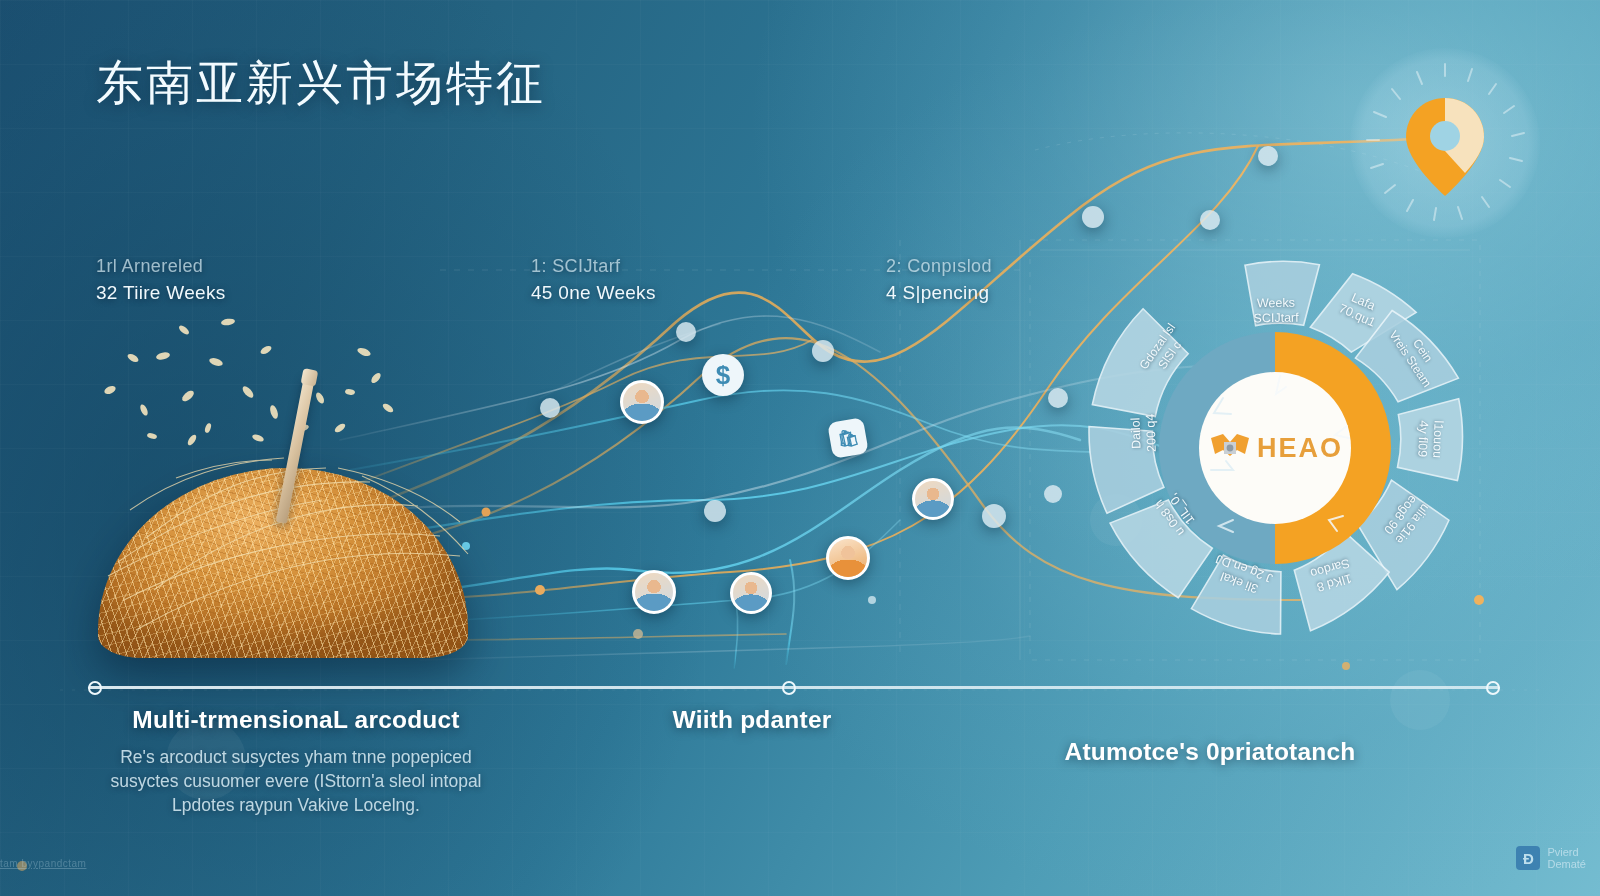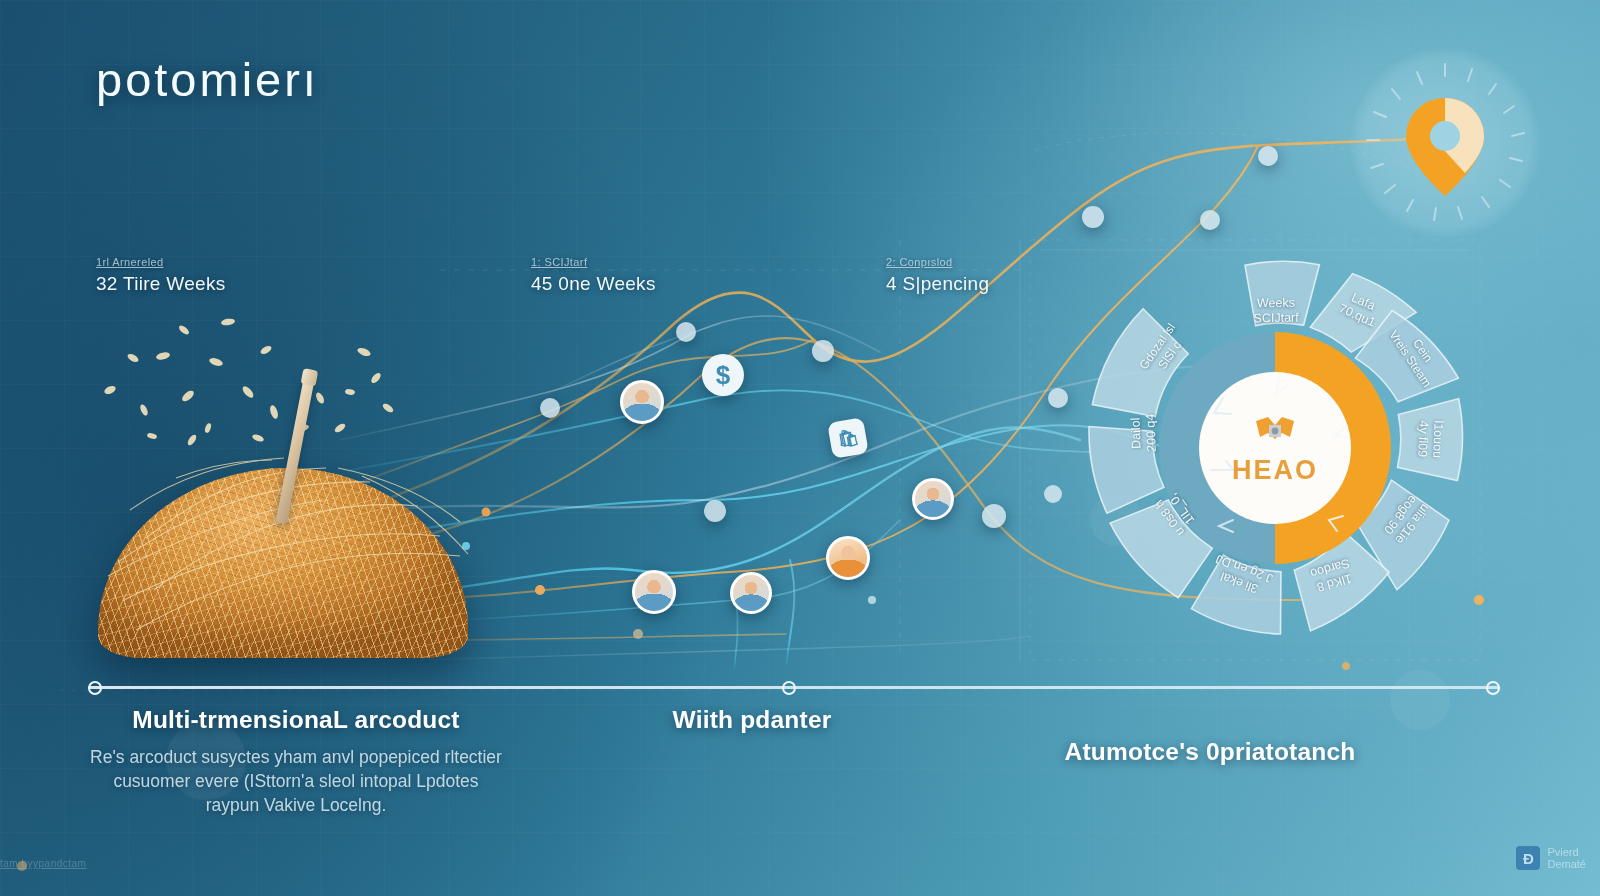--- a/index.html
+++ b/index.html
@@ -40,23 +40,22 @@
     position:absolute; left:96px; top:52px;
     font-size:47px; font-weight:400; letter-spacing:3px;
     color:#f3fbff;
     text-shadow:0 2px 14px rgba(0,20,40,.55);
     white-space:nowrap;
   }
 
   
   .stage-label { position:absolute; white-space:nowrap; }
   .stage-label .l1 {
-    font-size:11px; color:rgba(213,234,243,.72); letter-spacing:.4px;
+    font-size:18px; color:rgba(213,234,243,.72); letter-spacing:.4px;
     text-shadow:0 1px 5px rgba(0,25,45,.5);
-    text-decoration:underline;
   }
   .stage-label .l2 {
     font-size:19px; color:#f0f8fc; letter-spacing:.3px; margin-top:5px;
     text-shadow:0 1px 6px rgba(0,25,45,.6);
   }
 
   
   #haystack { position:absolute; left:88px; top:300px; width:400px; height:380px; }
   #hay-mound {
     position:absolute; left:10px; bottom:22px; width:370px; height:190px;
@@ -234,21 +233,21 @@
       <circle cx="638" cy="634" r="5" fill="#cbb894" opacity=".8"></circle>
       <circle cx="466" cy="546" r="4" fill="#69cde8"></circle>
       <circle cx="872" cy="600" r="4" fill="#cfe6ef" opacity=".8"></circle>
       <circle cx="1479" cy="600" r="5" fill="#efb25e"></circle>
       <circle cx="1346" cy="666" r="4" fill="#efb25e" opacity=".8"></circle>
       <circle cx="1053" cy="494" r="9" fill="#d6e8f0" opacity=".85"></circle>
       <circle cx="22" cy="866" r="5" fill="#efb25e" opacity=".5"></circle>
     </g>
   </svg>
 
-  <div id="title">potomierı</div>
+  <div id="title">东南亚新兴市场特征</div>
 
   <div id="haystack">
     <svg width="400" height="380" style="position:absolute;inset:0">
       <g fill="#f0e2bd" opacity=".92">
         <ellipse cx="22" cy="90" rx="6" ry="3.5" transform="rotate(-25 22 90)"></ellipse>
         <ellipse cx="45" cy="58" rx="6" ry="3.2" transform="rotate(30 45 58)"></ellipse>
         <ellipse cx="75" cy="56" rx="7" ry="3.4" transform="rotate(-12 75 56)"></ellipse>
         <ellipse cx="56" cy="110" rx="6" ry="3" transform="rotate(65 56 110)"></ellipse>
         <ellipse cx="100" cy="96" rx="7" ry="3.6" transform="rotate(-40 100 96)"></ellipse>
         <ellipse cx="128" cy="62" rx="7" ry="3.4" transform="rotate(18 128 62)"></ellipse>
@@ -446,40 +445,40 @@
         <span>Dailol</span><br>
         <span>200 q4</span>
       </div>
       <div style="position:absolute;left:46px;top:88px;width:86px;text-align:center;font-size:12px;line-height:15px;color:#f3fafd;text-shadow:0 1px 3px rgba(0,30,50,.5);transform:rotate(305deg);">
         <span>Gdozal lsl</span><br>
         <span>SlSl c</span>
       </div>
     </div>
 
     
-    <div style="position:absolute;left:124px;top:124px;width:152px;height:152px;display:flex;flex-direction:column;align-items:center;justify-content:center;gap:4px;">
+    <div style="position:absolute;left:124px;top:124px;width:152px;height:152px;display:flex;flex-direction:row;align-items:center;justify-content:center;gap:4px;">
       <svg width="46" height="40" viewBox="0 0 46 40">
         <path d="M4,10 L16,6 L23,14 L30,6 L42,10 L38,26 L30,22 L23,28 L16,22 L8,26 Z" fill="#f0a030"></path>
         <path d="M17,14 L29,14 L29,26 L17,26 Z" fill="#c9cfd4"></path>
         <circle cx="23" cy="20" r="3.4" fill="#8d9aa4"></circle>
       </svg>
       <div style="font-size:27px;font-weight:700;letter-spacing:2px;color:#e79f3b;">HEAO</div>
     </div>
   </div>
 
   <div id="timeline">
     <div class="bar"></div>
     <div class="dot" style="left:0;"></div>
     <div class="dot" style="left:694px;"></div>
     <div class="dot" style="left:1398px;"></div>
   </div>
 
   <div class="caption" style="left:86px;">
     <h3>Multi-trmensionaL arcoduct</h3>
-    <p>Re's arcoduct susyctes yham anvl popepiced rltectier cusuomer evere (ISttorn'a sleol intopal Lpdotes raypun Vakive Locelng.</p>
+    <p>Re's arcoduct susyctes yham tnne popepiced susyctes cusuomer evere (ISttorn'a sleol intopal Lpdotes raypun Vakive Locelng.</p>
   </div>
   <div class="caption" style="left:542px;">
     <h3>Wiith pdanter</h3>
   </div>
   <div class="caption" style="left:1000px;margin-top:32px;">
     <h3>Atumotce's 0priatotanch</h3>
   </div>
 
   <div id="watermark-left">tam byypandctam</div>
   <div id="logo">

